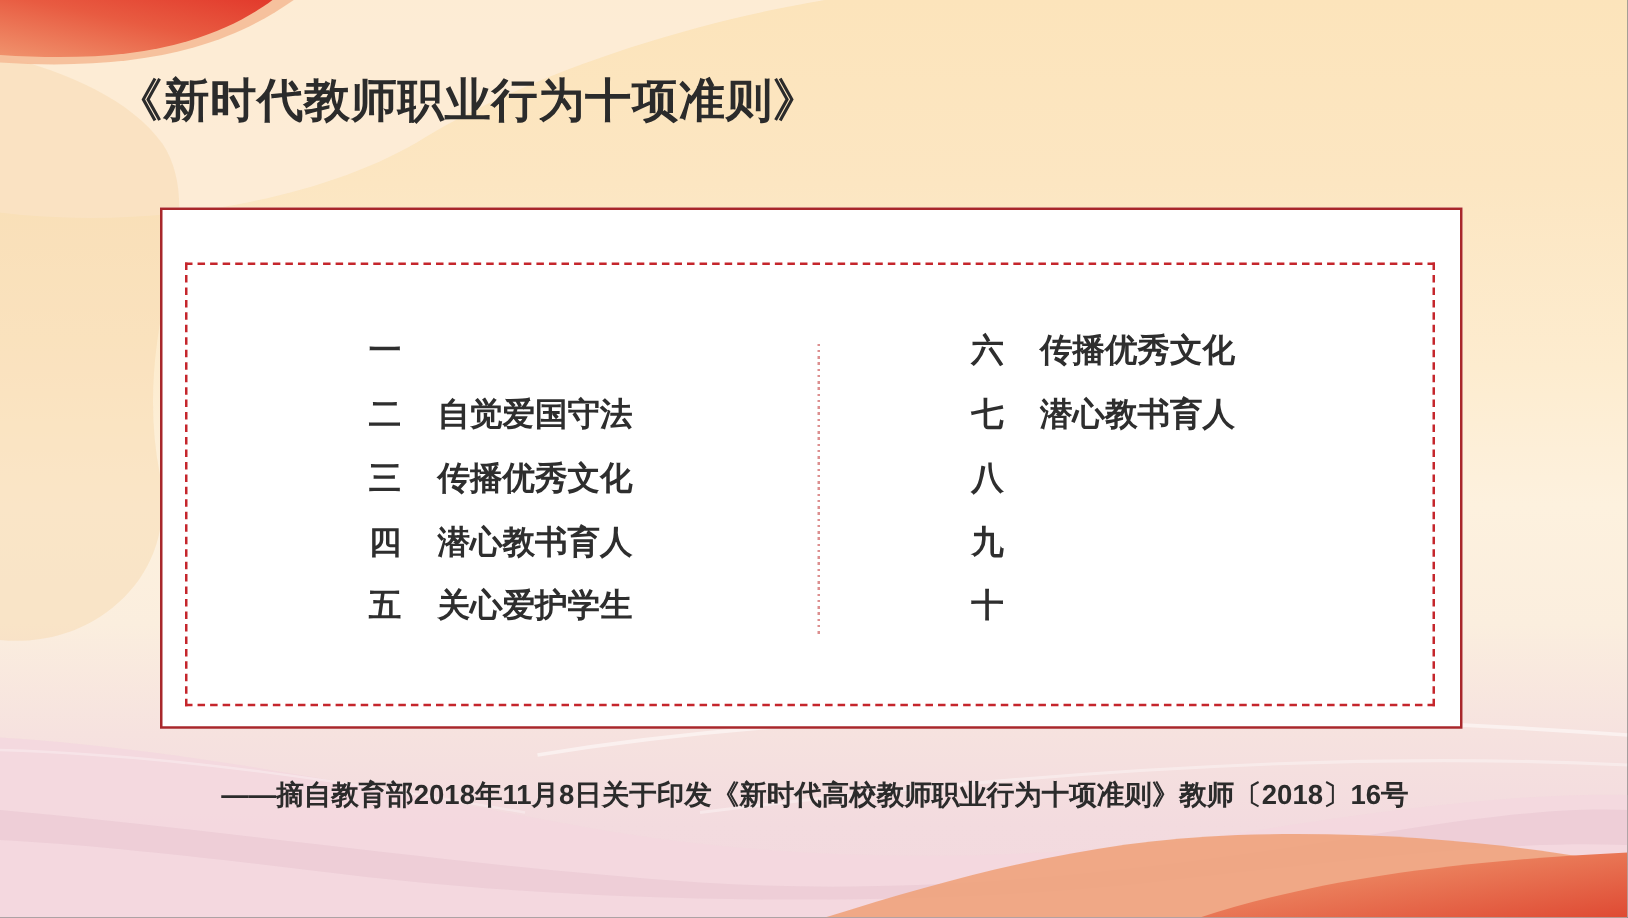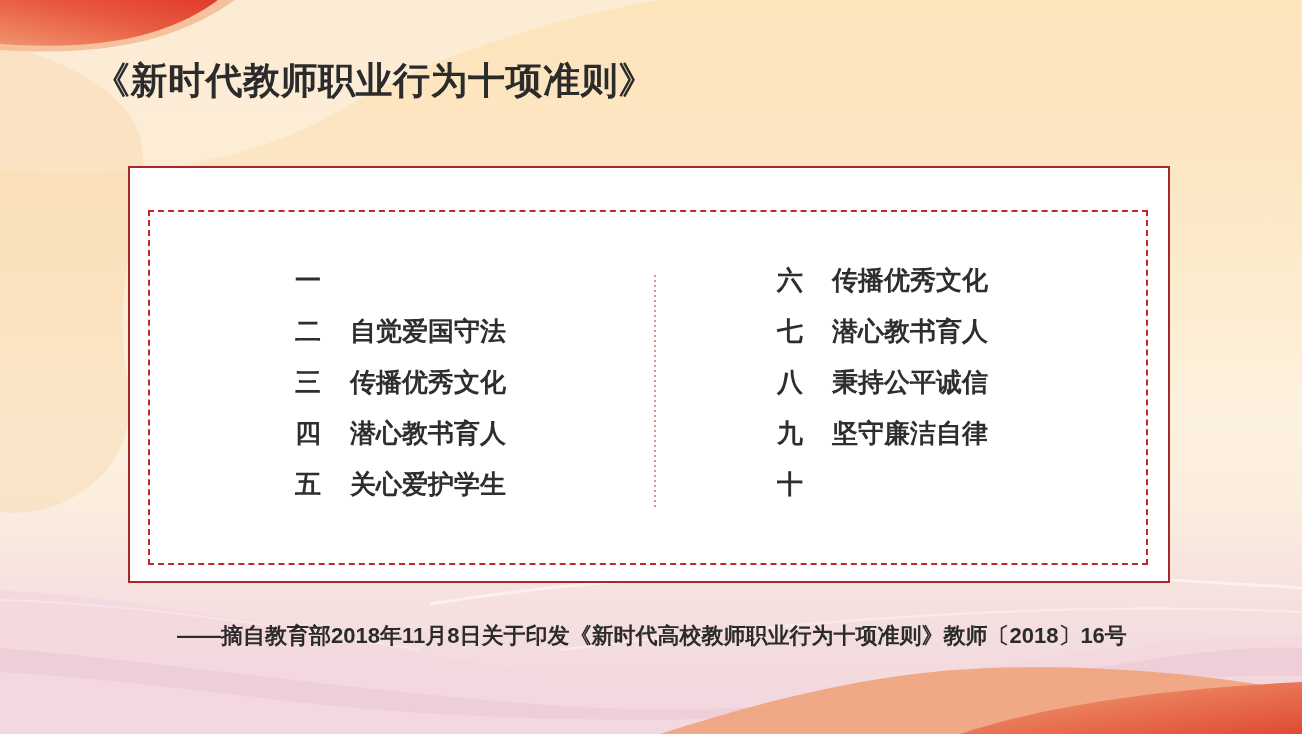--- a/index.html
+++ b/index.html
@@ -155,25 +155,23 @@
       <div class="item">
         <span class="num">六</span>
         <span class="txt">传播优秀文化</span>
       </div>
       <div class="item">
         <span class="num">七</span>
         <span class="txt">潜心教书育人</span>
       </div>
       <div class="item">
         <span class="num">八</span>
-        <span class="txt">秉持公平诚信</span>
       </div>
       <div class="item">
         <span class="num">九</span>
-        <span class="txt">坚守廉洁自律</span>
       </div>
       <div class="item">
         <span class="num">十</span>
       </div>
     </div>
   </div>
 
   <p class="citation">——摘自教育部2018年11月8日关于印发《新时代高校教师职业行为十项准则》教师〔2018〕16号</p>
 
 </div>

